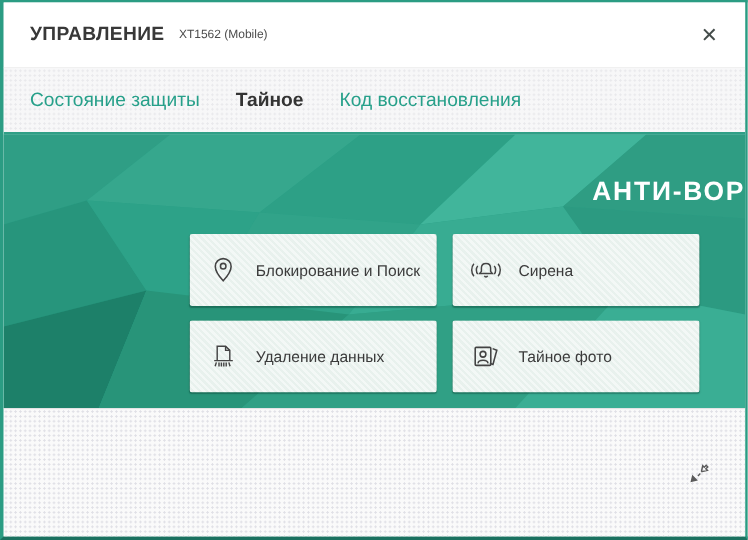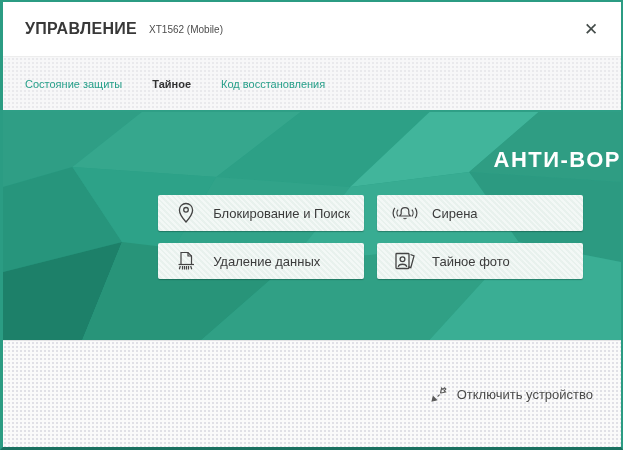--- a/index.html
+++ b/index.html
@@ -22,35 +22,35 @@
     font-size:17px; color:#444c4a; cursor:pointer; background:none; border:none; line-height:1;
   }
   
   .tabs {
     height:55px; flex:0 0 auto; display:flex; align-items:center; gap:30px; padding:0 22px;
     background:#f7f7f8;
     background-image:radial-gradient(#e9e9ec 1px, transparent 1px);
     background-size:4px 4px;
     border-bottom:2px solid #2f9f86;
   }
-  .tab { font-size:11px; color:#27a08a; cursor:pointer; }
+  .tab { font-size:16px; color:#27a08a; cursor:pointer; }
   .tab.active { color:#333333; font-weight:bold; cursor:default; }
   
   .banner { position:relative; height:228px; flex:0 0 auto; background:#2ca087; }
   .banner-bg { position:absolute; inset:0; width:100%; height:100%; }
   .banner-inner { position:relative; height:100%; display:flex; flex-direction:column;align-items:flex-end; }
   .banner-title {
     margin-top:33px; text-align:center; color:#ffffff; font-size:22px; font-weight:bold;
     letter-spacing:1.5px; height:30px; line-height:30px;
   }
   .btn-grid {
     margin:20px 38px 0 38px; display:grid; grid-template-columns:1fr 1fr; gap:12px 13px;
   }
   .cmd-btn {
-    height:36px; background:#edf4f1; border:none; border-radius:2px; cursor:pointer;
+    height:60px; background:#edf4f1; border:none; border-radius:2px; cursor:pointer;
     display:flex; align-items:center; padding:0 14px; gap:13px; text-align:left;
     box-shadow:0 1px 1px rgba(0,45,35,.35);
     background-image:repeating-linear-gradient(45deg, rgba(255,255,255,.35) 0 2px, rgba(210,228,220,.18) 2px 4px);
   }
   .cmd-btn .ic { width:28px; height:26px; flex:0 0 auto; display:flex; align-items:center; justify-content:center; }
   .cmd-btn .lbl { font-size:13px; color:#3b3b3b; }
   
   .history {
     position:relative; height:54px; flex:0 0 auto; background:#fdfdfe;
     display:flex; align-items:center; justify-content:center;
@@ -162,17 +162,16 @@
 
   <div class="footer">
     <button class="disconnect">
       <span>
         <svg class="icon" width="20" height="20" viewBox="0 0 20 20" fill="none" stroke="#5a5a5a" stroke-width="1.2">
           <path d="M3.2 17l1-4.2 3.2 3.2z" fill="#5a5a5a"></path>
           <path d="M8.6 12.6l2-2"></path>
           <path d="M12 9l4.5-1-1.3-1.3 1.6-1.6-1.3-1.3-1.6 1.6L12.6 4.1 11.6 8.6z"></path>
         </svg>
       </span>
-      <span class="lbl">Отключить устройство</span>
     </button>
   </div>
 
 </div>
 
 </body></html>

